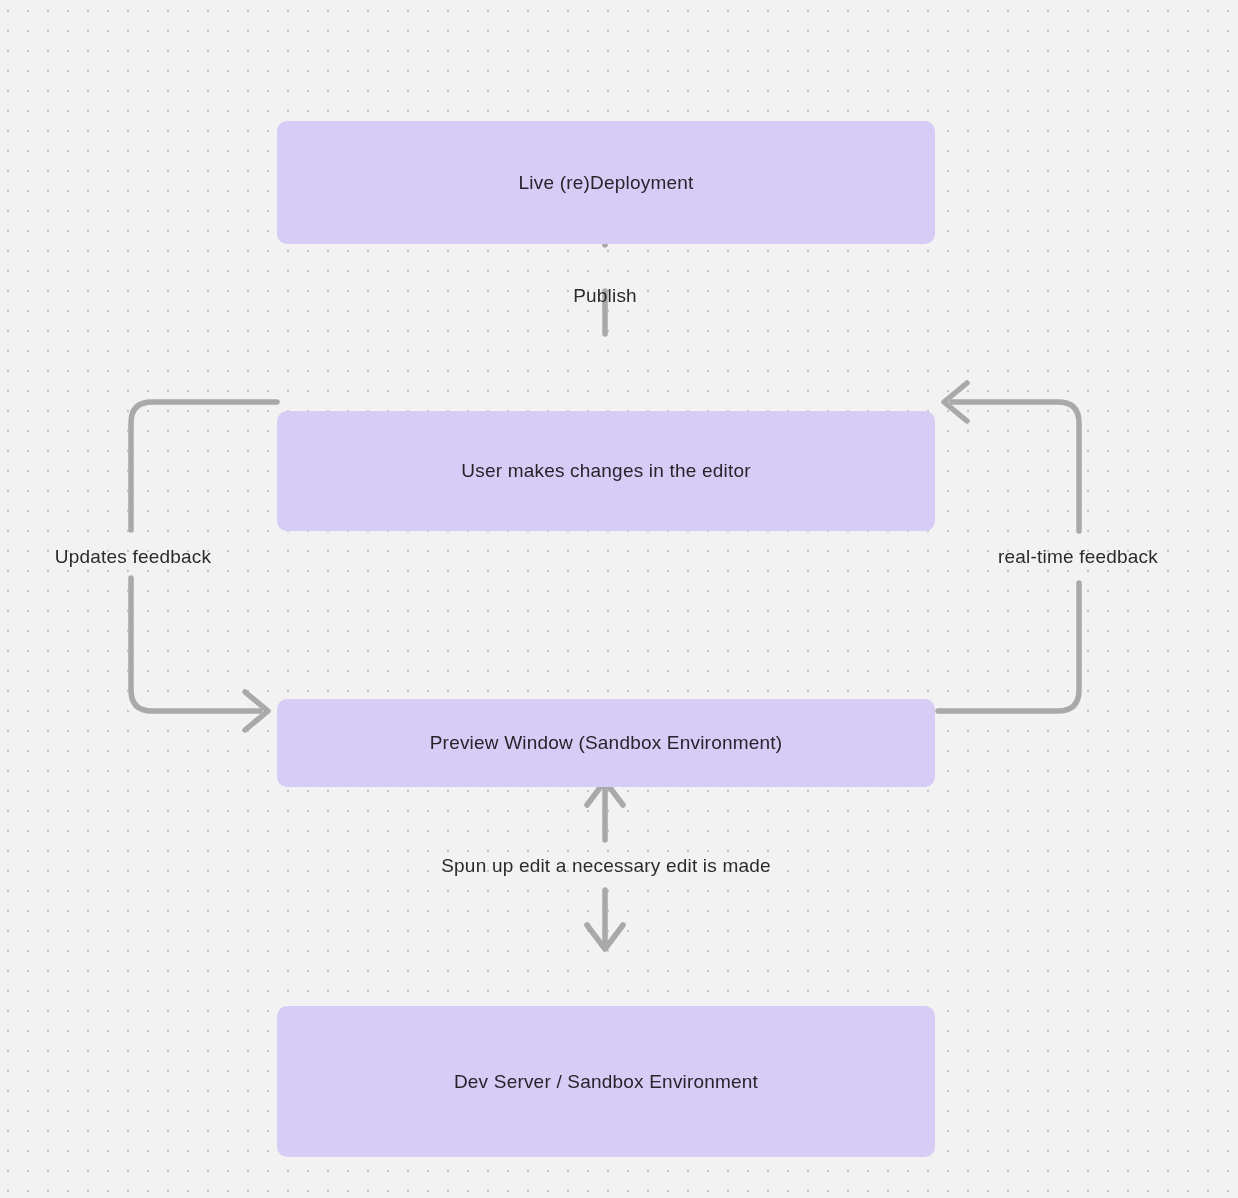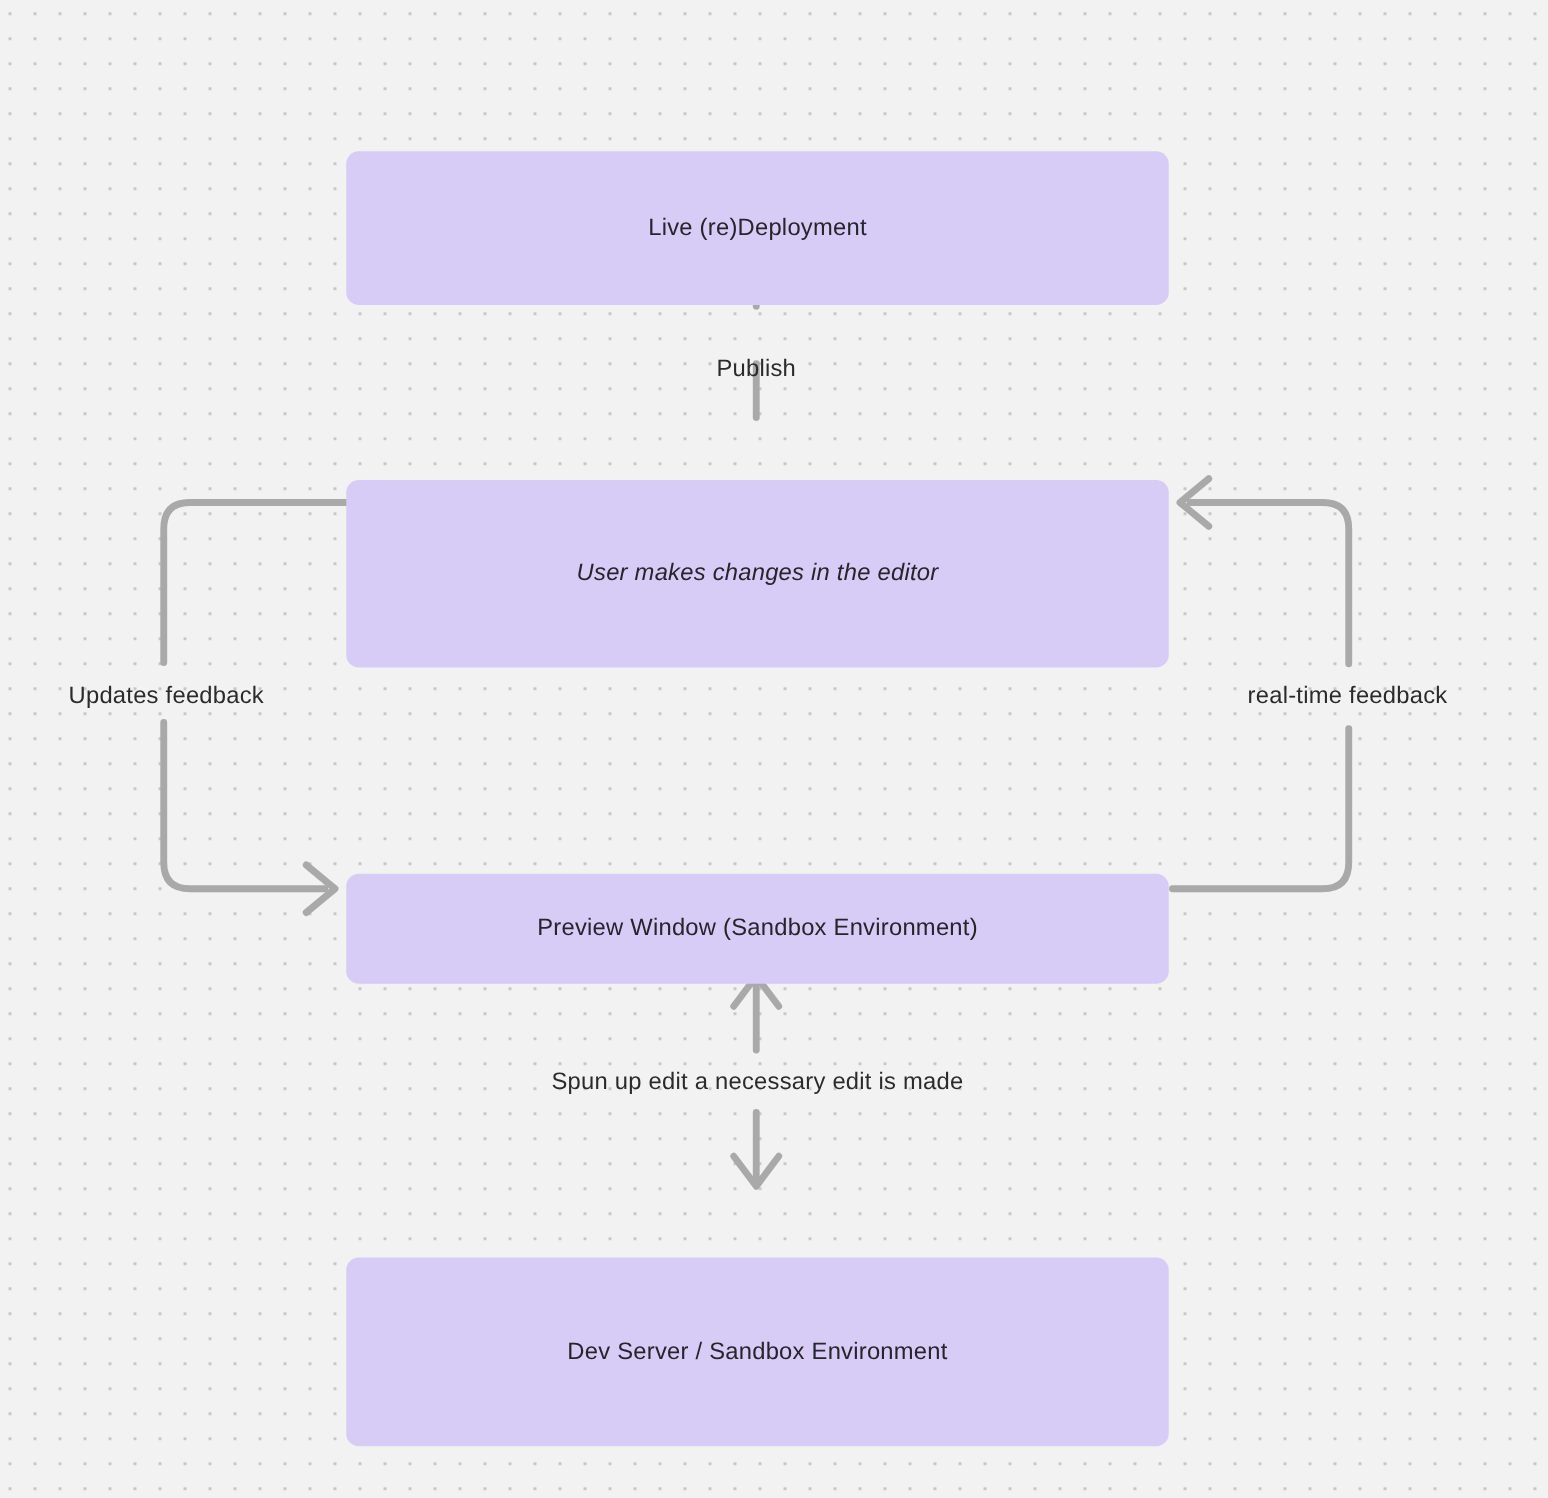--- a/index.html
+++ b/index.html
@@ -41,21 +41,21 @@
     justify-content: center;
     margin-top: 48px;
   }
   .node .node-label {
     font-size: 19px;
     letter-spacing: 0.2px;
     color: var(--node-text, #26242c);
     white-space: nowrap;
   }
   #node-live    { top: 73px;  height: 123px; }
-  #node-user    { top: 336px; height: 150px; font-style: italic; }
+  #node-user    { top: 363px; height: 120px; }
   #node-preview { top: 651px; height: 88px; }
   #node-dev     { top: 958px; height: 151px; }
   .edge-label {
     position: absolute;
     transform: translate(-50%, -50%);
     font-size: 19px;
     letter-spacing: 0.2px;
     color: var(--label-text, #2b2b2b);
     white-space: nowrap;
   }

